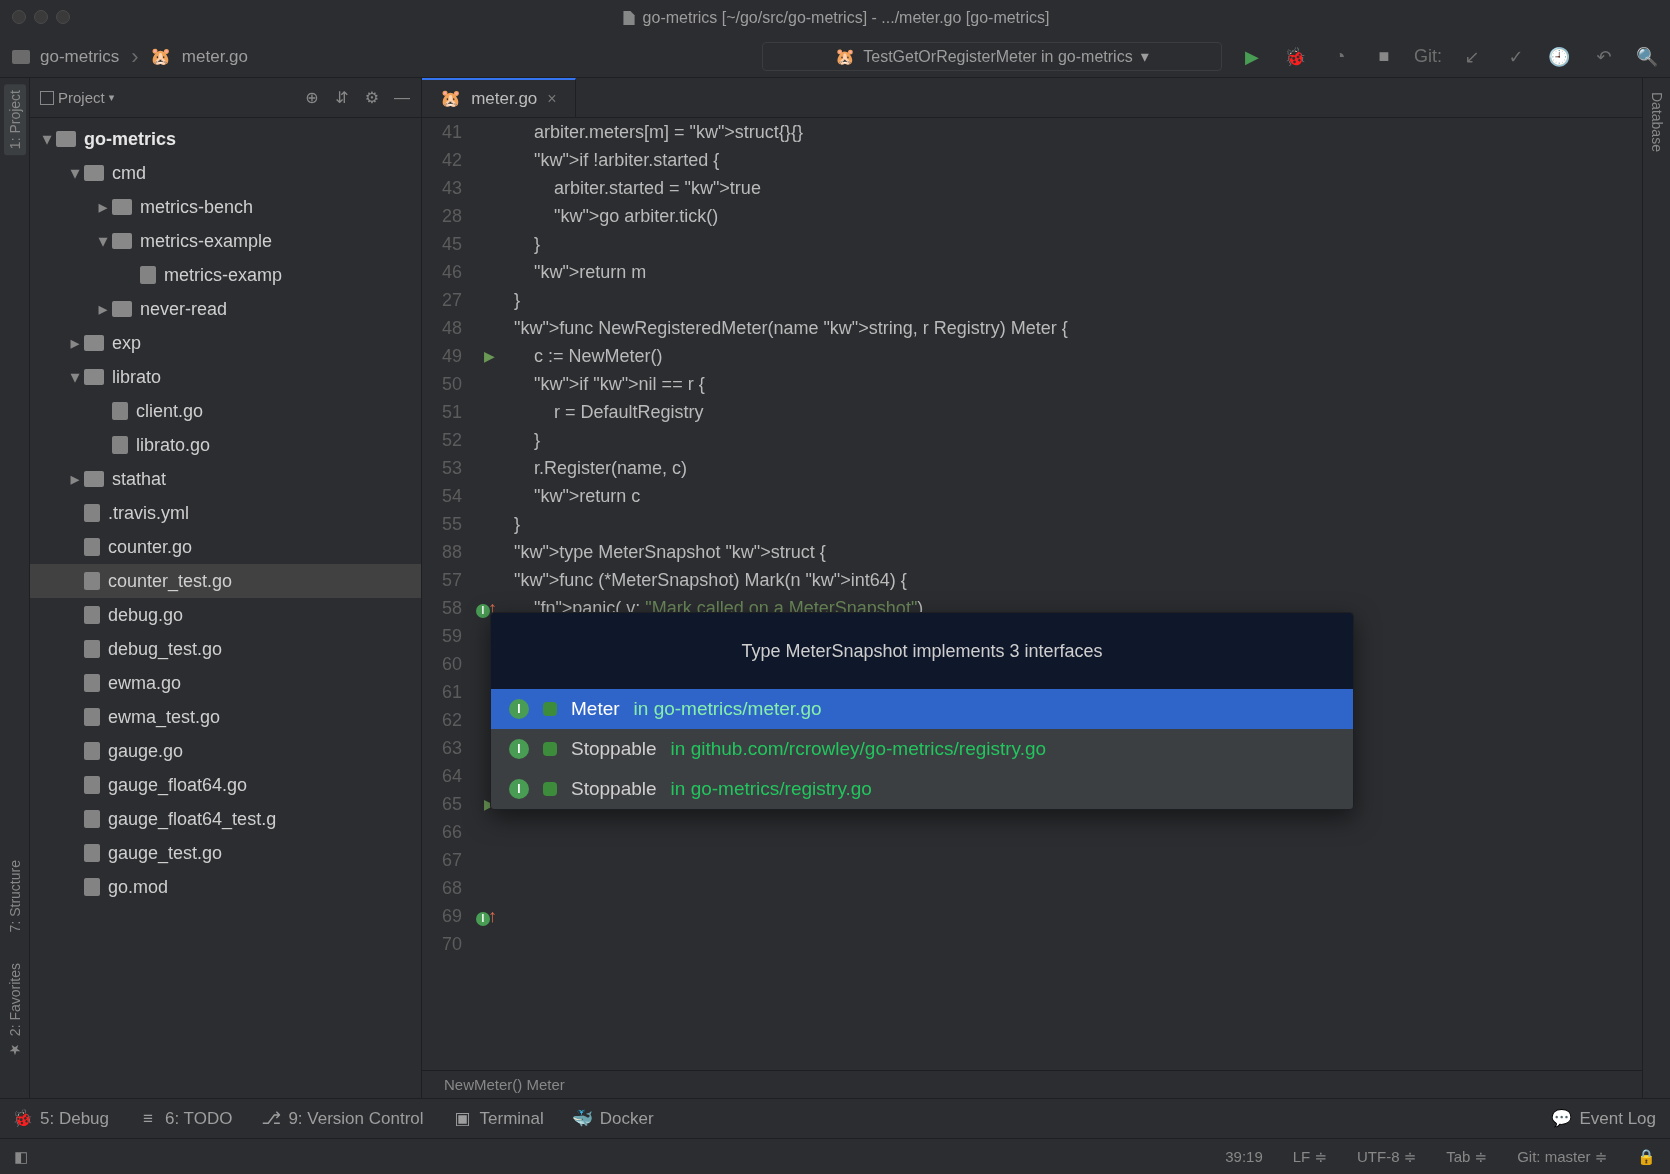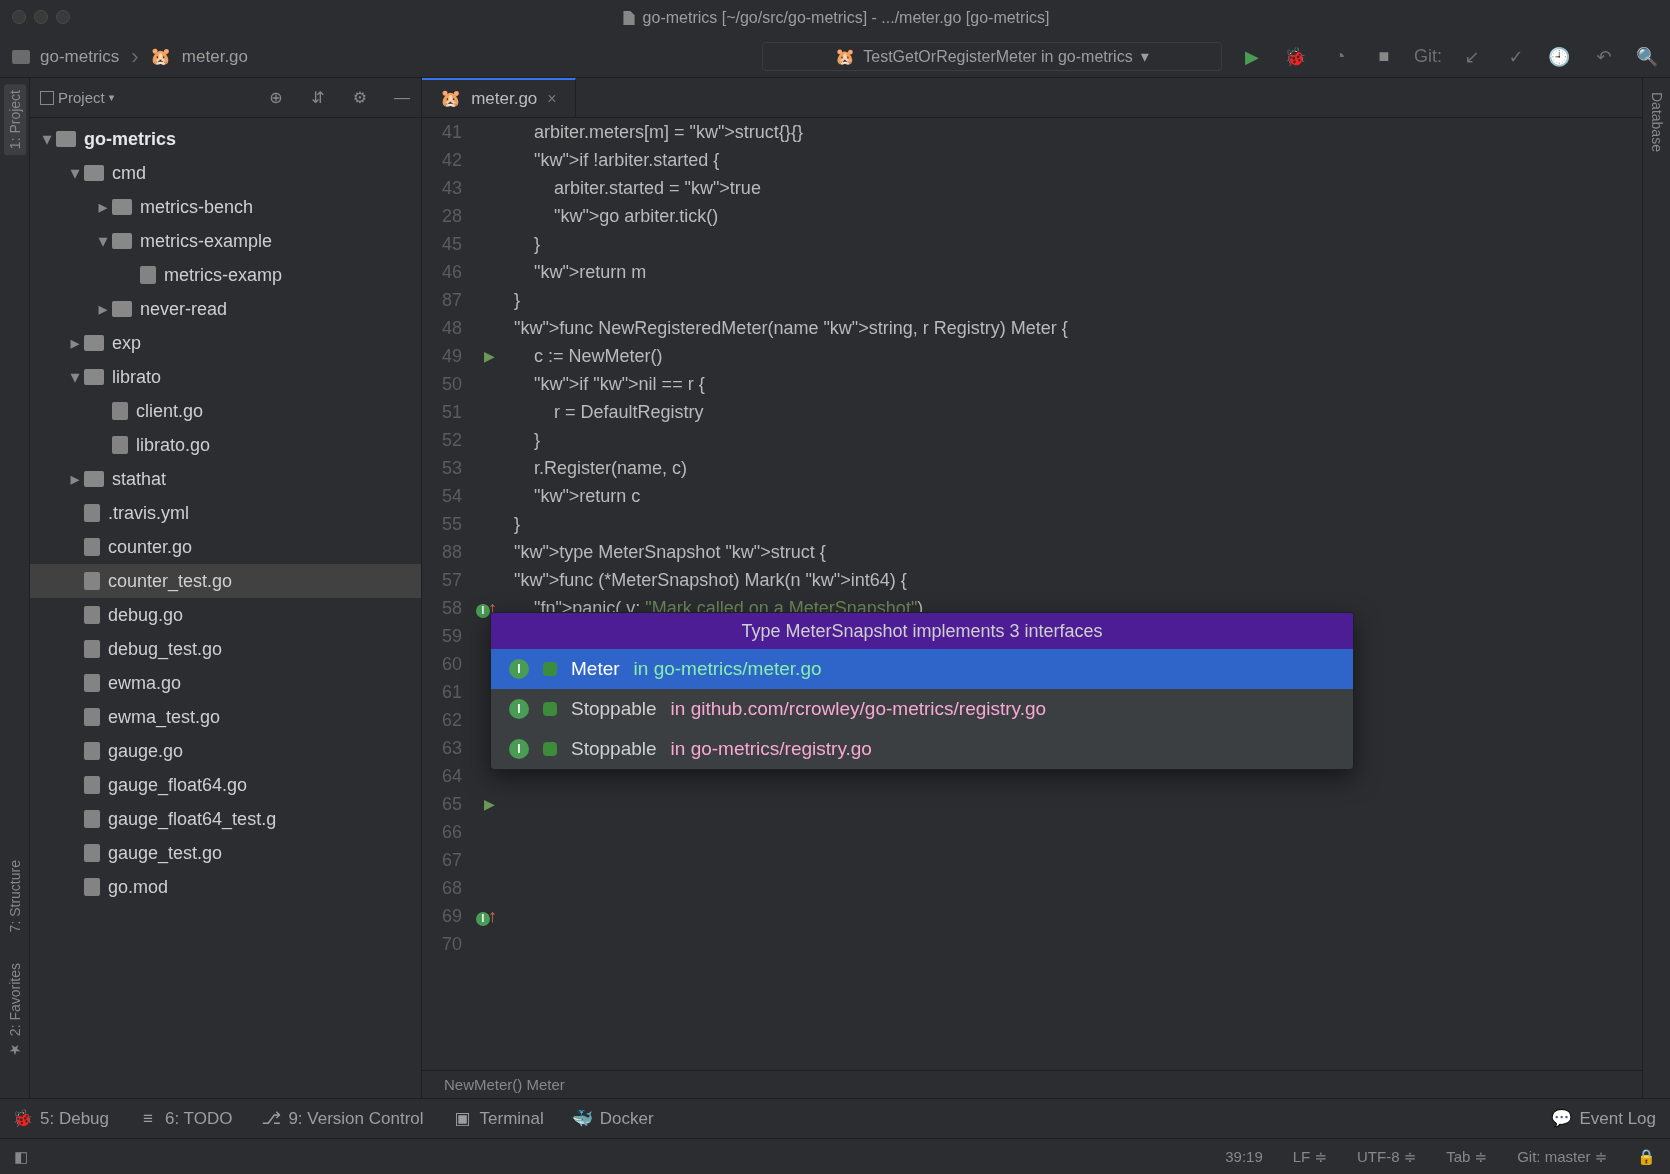--- a/index.html
+++ b/index.html
@@ -20,21 +20,21 @@
 .nav-icon { width: 20px; height: 20px; display: flex; align-items: center; justify-content: center; cursor: pointer; font-size: 18px; }
 
 .main { display: flex; height: calc(1174px - 36px - 42px - 40px - 36px); background: #2b2d30; }
 .left-vtabs { width: 30px; background: #2b2d30; border-right: 1px solid #1e1f22; display: flex; flex-direction: column; align-items: center; padding-top: 6px; gap: 30px; }
 .vtab { writing-mode: vertical-rl; transform: rotate(180deg); color: #888; font-size: 14px; white-space: nowrap; cursor: pointer; display: flex; align-items: center; gap: 6px; }
 .vtab.active { background: #3c3f41; padding: 6px 3px; border-radius: 3px; }
 .right-vtabs { width: 28px; background: #2b2d30; border-left: 1px solid #1e1f22; display: flex; flex-direction: column; align-items: center; padding-top: 10px; }
 .rvtab { writing-mode: vertical-rl; color: #888; font-size: 14px; padding: 4px 2px; white-space: nowrap; }
 
 .project-panel { width: 392px; background: #2b2d30; border-right: 1px solid #1e1f22; display: flex; flex-direction: column; }
-.project-header { height: 40px; display: flex; align-items: center; padding: 0 10px; gap: 24px; border-bottom: 1px solid #1e1f22; }
+.project-header { height: 40px; display: flex; align-items: center; padding: 0 10px; gap: 12px; border-bottom: 1px solid #1e1f22; }
 .project-label { color: #9d9d9d; font-size: 15px; flex: 1; display: flex; align-items: center; gap: 4px; }
 .ph-icon { width: 18px; height: 18px; color: #888; display: flex; align-items: center; justify-content: center; cursor: pointer; }
 .tree { flex: 1; overflow: auto; padding: 4px 0; font-size: 18px; }
 .tree-row { display: flex; align-items: center; height: 34px; padding-left: 10px; color: #cfcfcf; cursor: pointer; white-space: nowrap; overflow: hidden; }
 .tree-row.hilite { background: #414141; }
 .indent { display: inline-block; }
 .arrow { width: 14px; height: 14px; display: inline-flex; align-items: center; justify-content: center; color: #888; margin-right: 2px; }
 .t-folder-icon { width: 20px; height: 16px; background: #888; border-radius: 2px; display: inline-block; margin-right: 8px; }
 .t-file-icon { width: 16px; height: 18px; background: #888; border-radius: 2px; display: inline-block; margin-right: 8px; opacity: .95; }
 
@@ -44,26 +44,26 @@
 .editor-tab.active { border-top: 2px solid #3574f0; }
 .close-x { color: #777; font-size: 16px; }
 .editor-body { flex: 1; display: flex; position: relative; font-family: "JetBrains Mono", "Menlo", monospace; font-size: 18px; line-height: 28px; }
 .gutter { width: 54px; text-align: right; padding-right: 14px; color: #5c5c5c; user-select: none; }
 .gutter-icons { width: 38px; position: relative; }
 .code { flex: 1; white-space: pre; color: #bababa; overflow: hidden; position: relative; }
 .str { color: #6a8759; }
 .run-tri { position: absolute; left: 8px; color: #6a9955; font-size: 14px; }
 
 .popup { position: absolute; background: #3c3f41; border: 1px solid #1e1f22; border-radius: 4px; box-shadow: 0 8px 24px rgba(0,0,0,.5); overflow: hidden; font-family: "JetBrains Mono", "Menlo", monospace; font-size: 19px; }
-.popup-title { padding: 4px 16px; color: #cfcfcf; text-align: center; font-family: -apple-system, sans-serif; font-size: 18px; background: #4c1d95; }
+.popup-title { padding: 24px 16px; color: #cfcfcf; text-align: center; font-family: -apple-system, sans-serif; font-size: 18px; background: #0f172a; }
 .popup-item { padding: 6px 18px; display: flex; align-items: center; gap: 14px; color: #cfcfcf; cursor: pointer; }
 .popup-item.selected { background: #2f65c8; color: #fff; }
 .popup-icon { width: 20px; height: 20px; border-radius: 50%; background: #499c54; color: #fff; display: inline-flex; align-items: center; justify-content: center; font-size: 12px; font-weight: bold; flex-shrink: 0; }
 .popup-icon.type { border-radius: 4px; background: #3c8c3c; width: 14px; height: 14px; }
-.popup-dim { color: #f9a8d4; }
+.popup-dim { color: #22c55e; }
 .popup-item.selected .popup-dim { color: #86efac; }
 
 .breadcrumb-bar { height: 28px; border-top: 1px solid #1e1f22; display: flex; align-items: center; padding: 0 22px; color: #888; font-size: 15px; }
 
 .bottom-toolbar { height: 40px; background: #2b2d30; border-top: 1px solid #1e1f22; display: flex; align-items: center; padding: 0 14px; gap: 30px; color: #9d9d9d; font-size: 17px; }
 .bt-item { display: flex; align-items: center; gap: 8px; cursor: pointer; }
 .bt-spacer { flex: 1; }
 .bt-icon { width: 18px; height: 18px; display: inline-flex; align-items: center; justify-content: center; }
 
 .status-bar { height: 36px; background: #2b2d30; border-top: 1px solid #1e1f22; display: flex; align-items: center; padding: 0 14px; gap: 30px; color: #888; font-size: 15px; }
@@ -291,21 +291,21 @@
       </div>
     </div>
     <div class="editor-body">
       <div class="gutter" id="gutter-nums">
           <div>41</div>
           <div>42</div>
           <div>43</div>
           <div>28</div>
           <div>45</div>
           <div>46</div>
-          <div>87</div>
+          <div>27</div>
           <div>48</div>
           <div>49</div>
           <div>50</div>
           <div>51</div>
           <div>52</div>
           <div>53</div>
           <div>54</div>
           <div>55</div>
           <div>88</div>
           <div>57</div>

